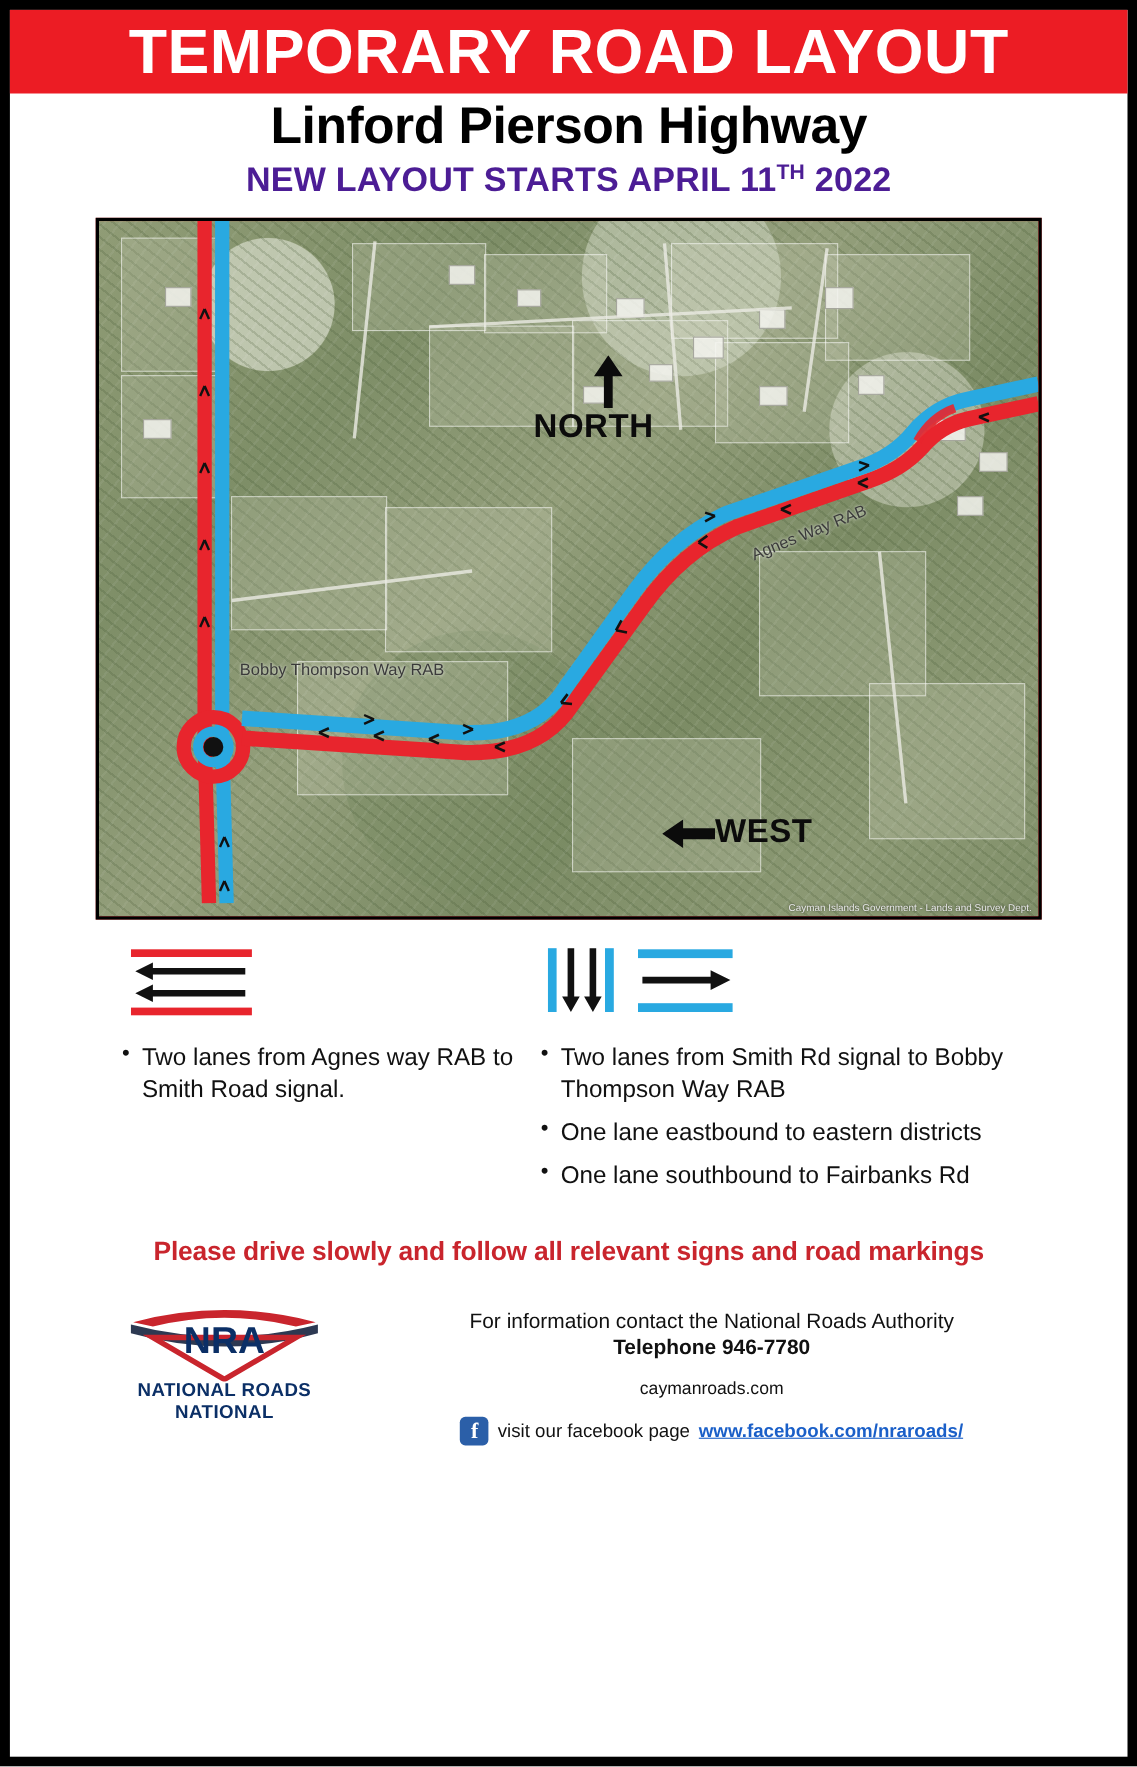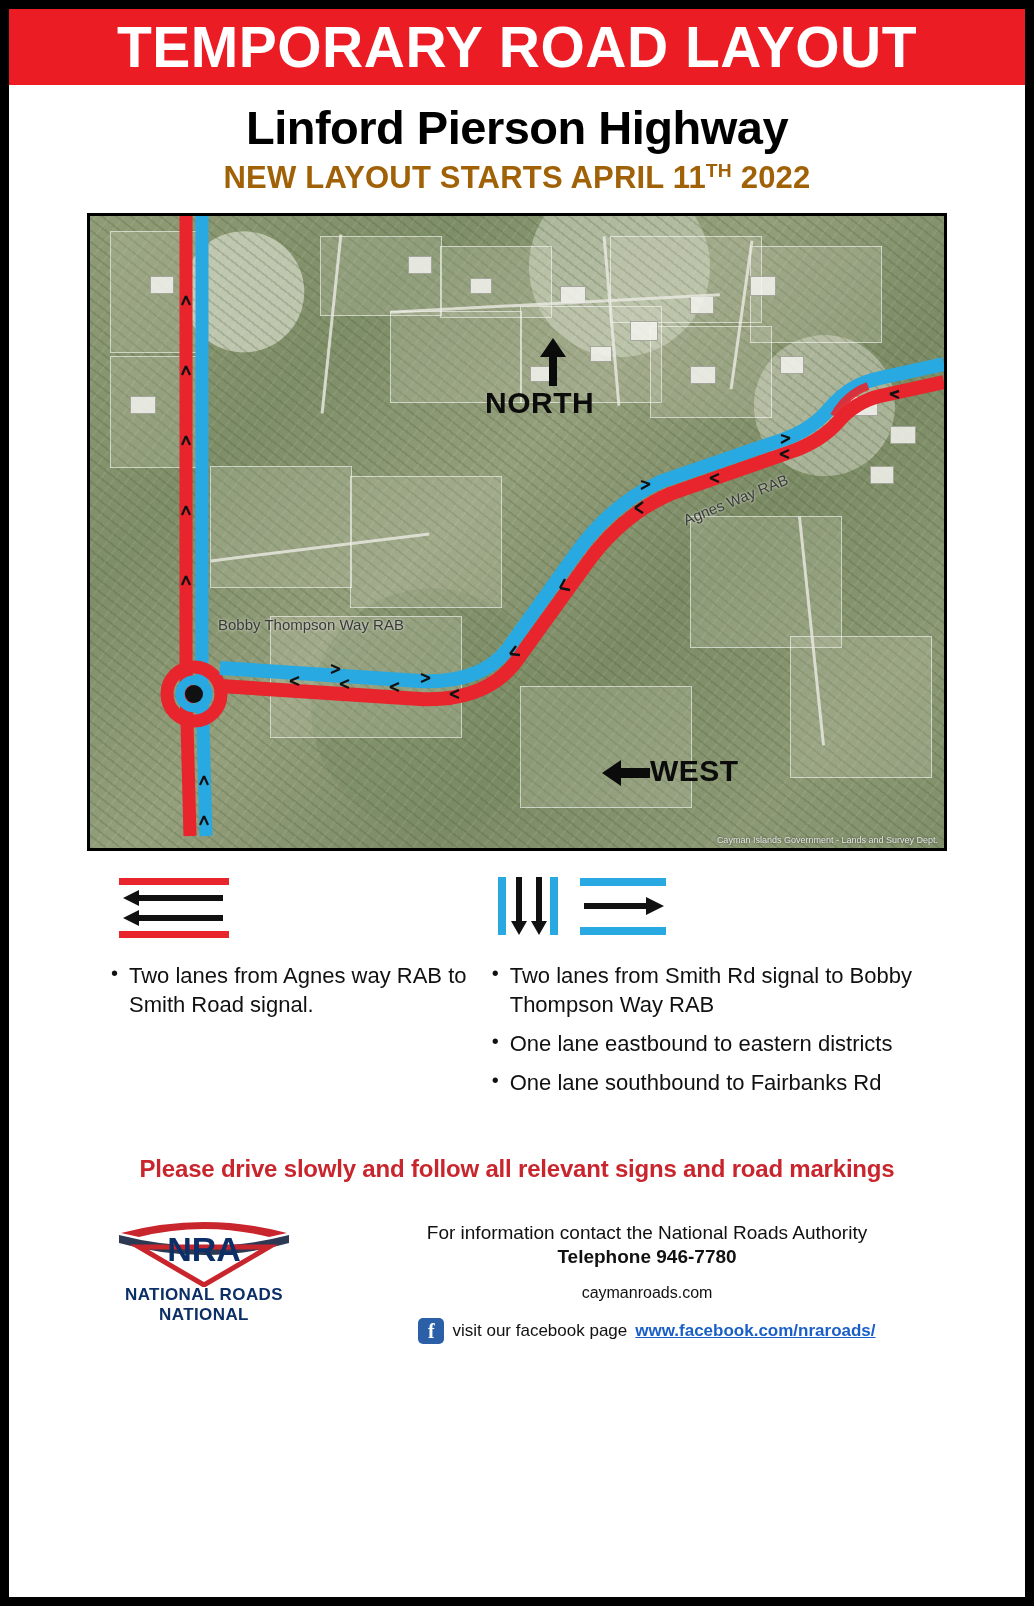--- a/index.html
+++ b/index.html
@@ -34,33 +34,33 @@
     font-size: 57px;
     font-weight: bold;
     letter-spacing: 0.5px;
     font-family: "Liberation Sans", sans-serif;
     text-align: center;
     line-height: 1;
   }
   
   .sub-block {
     text-align: center;
-    padding-top: 18px;
+    padding-top: 4px;
   }
   .road-name {
     font-size: 47px;
     font-weight: bold;
     color: #000000;
     line-height: 1.05;
     letter-spacing: -0.5px;
   }
   .start-date {
     font-size: 31px;
     font-weight: bold;
-    color: #a16207;
+    color: #4c1d95;
     margin-top: 8px;
     letter-spacing: 0.2px;
   }
   .start-date sup {
     font-size: 0.62em;
     vertical-align: super;
   }
   
   .map-wrap {
     margin: 16px auto 0 auto;
@@ -202,21 +202,21 @@
     font-size: 27px;
     color: #1a1a1a;
     line-height: 1.32;
     margin: 58px 64px 0 64px;
   }
   .drive-slowly {
     text-align: center;
     font-size: 24px;
     font-weight: bold;
     color: #c9252d;
-    margin-top: 48px;
+    margin-top: 32px;
     letter-spacing: -0.2px;
   }
   
   .footer {
     display: flex;
     align-items: flex-start;
     margin-top: 30px;
     padding: 0 40px 0 90px;
     box-sizing: border-box;
   }

